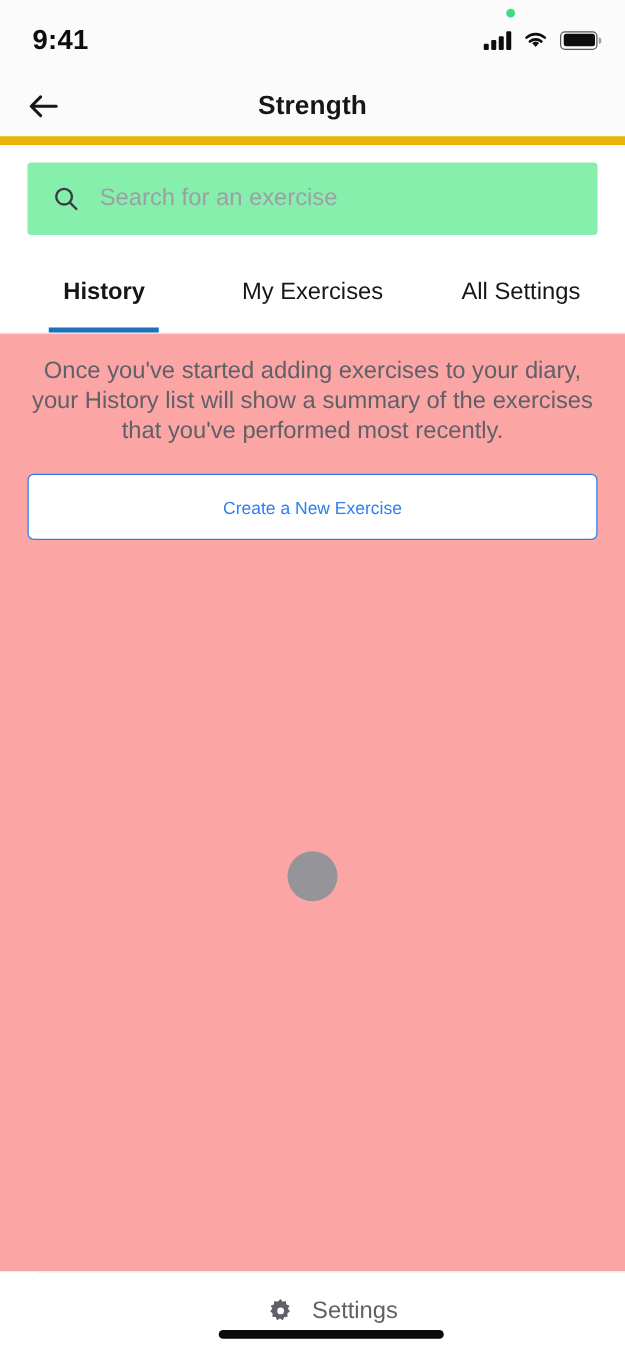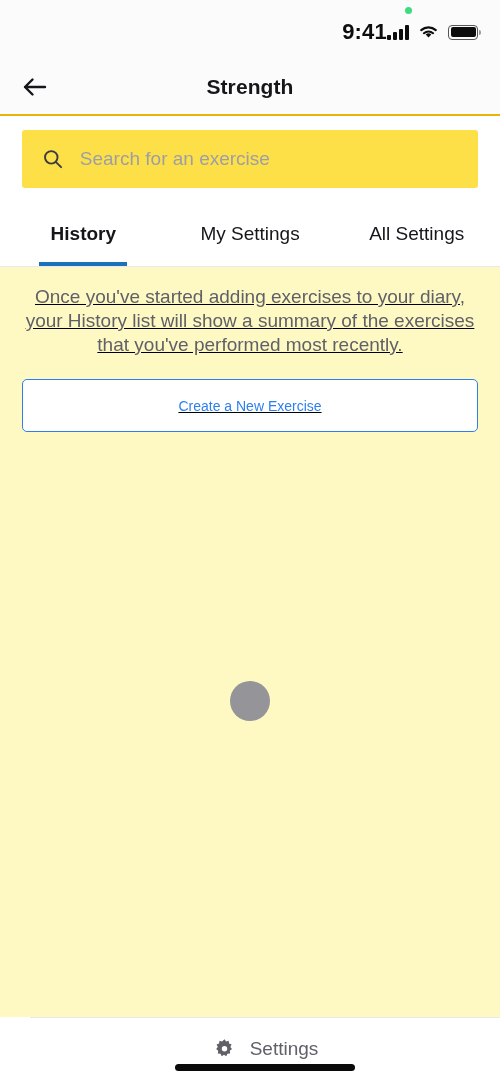--- a/index.html
+++ b/index.html
@@ -22,22 +22,22 @@
   }
 
   
   .status-bar {
     position: relative;
     height: 60px;
     background: #fbfbfc;
     flex: 0 0 auto;
     display: flex;
     align-items: center;
-    justify-content: flex-end;
-    padding: 0 22px 0 38px;
+    justify-content: space-between;
+    padding: 0 22px 0 26px;
   }
   .status-time {
     font-size: 22px;
     font-weight: bold;
     color: #0d0d0d;
     letter-spacing: 0.2px;
     margin-top: 4px;
   }
   .status-right {
     display: flex;
@@ -95,21 +95,21 @@
     height: 100%;
     background: #0d0d0d;
     border-radius: 2px;
   }
 
   
   .header {
     position: relative;
     height: 56px;
     background: #fbfbfc;
-    border-bottom: 2px solid #eab308;
+    border-bottom: 7px solid #eab308;
     flex: 0 0 auto;
     display: flex;
     align-items: center;
   }
   .back-btn {
     position: absolute;
     left: 18px;
     top: 50%;
     transform: translateY(-50%);
     width: 34px;
@@ -129,21 +129,21 @@
   }
 
   
   .search-wrap {
     flex: 0 0 auto;
     padding: 14px 22px 14px 22px;
     background: #ffffff;
   }
   .search-box {
     height: 58px;
-    background: #fde047;
+    background: #86efac;
     border-radius: 3px;
     display: flex;
     align-items: center;
     padding: 0 20px;
     gap: 16px;
     cursor: text;
   }
   .search-input {
     border: none;
     outline: none;
@@ -183,23 +183,22 @@
     transform: translateX(-50%);
     width: 88px;
     height: 4px;
     background: #1a72ba;
   }
 
   
   .content {
     flex: 1 1 auto;
     position: relative;
-    background: #fef9c3;
+    background: #fca5a5;
     overflow: hidden;
-    text-decoration: underline;
   }
   .empty-text {
     padding: 18px 20px 0 20px;
     text-align: center;
     font-size: 19px;
     line-height: 24px;
     color: #606068;
   }
   .create-btn {
     margin: 22px 22px 0 22px;
@@ -302,21 +301,21 @@
       </svg>
       <input class="search-input" type="text" placeholder="Search for an exercise" style="">
     </div>
   </div>
 
   <div class="tabs">
     <div class="tab active">
       <span>History</span>
     </div>
     <div class="tab">
-      <span>My Settings</span>
+      <span>My Exercises</span>
     </div>
     <div class="tab">
       <span>All Settings</span>
     </div>
   </div>
 
   <div class="content">
     <div class="empty-text">Once you've started adding exercises to your diary, your History list will show a summary of the exercises that you've performed most recently.</div>
     <button class="create-btn">Create a New Exercise</button>
     <div class="loading-dot"></div>

